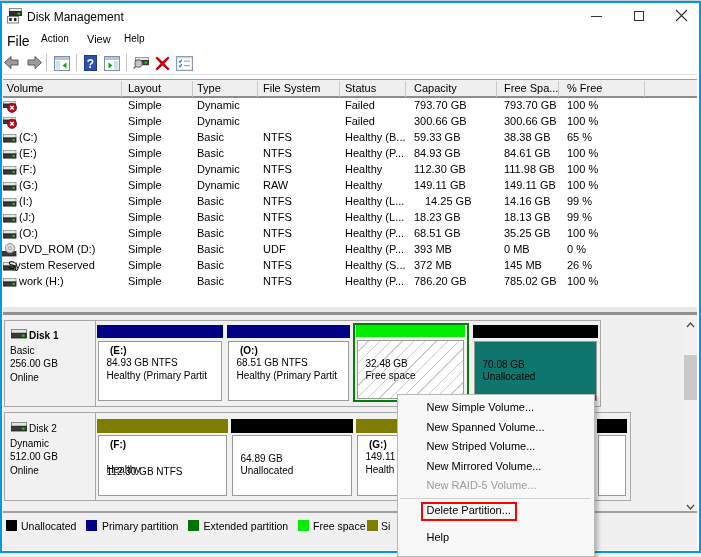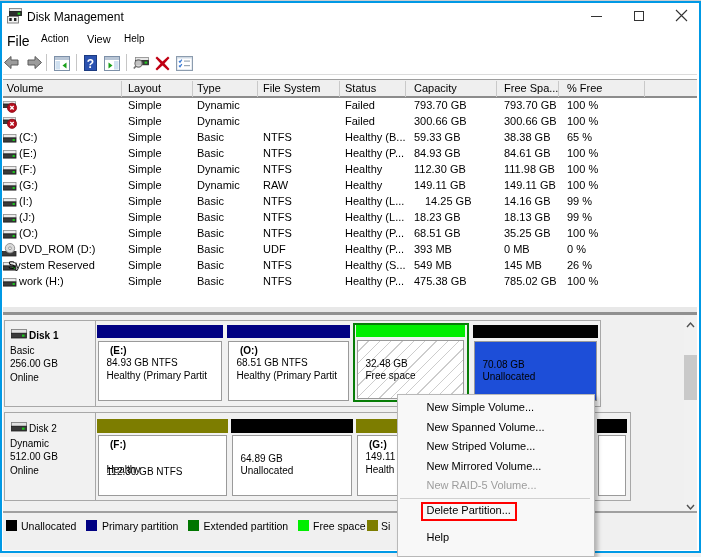--- a/index.html
+++ b/index.html
@@ -252,36 +252,36 @@
 <svg class="abs" style="left:3px;top:3.5px" width="14" height="9" viewBox="0 0 14 9">
 <rect x="0.5" y="0.5" width="12.5" height="3.4" fill="#ebebeb" stroke="#8a8a8a" stroke-width="0.8"></rect>
 <rect x="0.5" y="3.9" width="12.5" height="4.2" fill="#3a3a3a" stroke="#1d1d1d" stroke-width="0.8"></rect>
 <rect x="9.6" y="5" width="2.2" height="2" fill="#19c819"></rect>
 </svg>
 <span class="abs rtx" style="left:8px">System Reserved</span>
 <span class="abs rtx" style="left:128px">Simple</span>
 <span class="abs rtx" style="left:197px">Basic</span>
 <span class="abs rtx" style="left:263px">NTFS</span>
 <span class="abs rtx" style="left:345px">Healthy (S...</span>
-<span class="abs rtx" style="left:414px">549 MB</span>
+<span class="abs rtx" style="left:414px">372 MB</span>
 <span class="abs rtx" style="left:504px">145 MB</span>
 <span class="abs rtx" style="left:567px">26 %</span>
 </div>
 <div class="abs" style="top:274px;left:0;width:697px;height:16px">
 <svg class="abs" style="left:3px;top:3.5px" width="14" height="9" viewBox="0 0 14 9">
 <rect x="0.5" y="0.5" width="12.5" height="3.4" fill="#ebebeb" stroke="#8a8a8a" stroke-width="0.8"></rect>
 <rect x="0.5" y="3.9" width="12.5" height="4.2" fill="#3a3a3a" stroke="#1d1d1d" stroke-width="0.8"></rect>
 <rect x="9.6" y="5" width="2.2" height="2" fill="#19c819"></rect>
 </svg>
 <span class="abs rtx" style="left:19px">work (H:)</span>
 <span class="abs rtx" style="left:128px">Simple</span>
 <span class="abs rtx" style="left:197px">Basic</span>
 <span class="abs rtx" style="left:263px">NTFS</span>
 <span class="abs rtx" style="left:345px">Healthy (P...</span>
-<span class="abs rtx" style="left:414px">475.38 GB</span>
+<span class="abs rtx" style="left:414px">786.20 GB</span>
 <span class="abs rtx" style="left:504px">785.02 GB</span>
 <span class="abs rtx" style="left:567px">100 %</span>
 </div>
 
 <div class="abs" style="left:3px;top:307px;width:694px;height:5px;background:#e8e8e8"></div>
 <div class="abs" style="left:3px;top:312px;width:694px;height:3px;background:#909090"></div>
 <div class="abs" style="left:3px;top:315px;width:694px;height:196px;background:#f0f0f0"></div>
 
 <div class="abs" style="left:4px;top:320px;width:597px;height:87px;border:1px solid #a8a8a8;background:#f1f1f1"></div>
 <div class="abs" style="left:4px;top:320px;width:92px;height:87px;border:1px solid #a8a8a8">
@@ -307,21 +307,21 @@
 <div class="abs ctx" style="left:7.5px;top:15.3px">68.51 GB NTFS</div>
 <div class="abs ctx" style="left:7.5px;top:27.6px">Healthy (Primary Partit</div>
 </div>
 <div class="abs" style="left:352.5px;top:322.5px;width:116px;height:79.5px;border:2px solid #077d07"></div>
 <div class="abs" style="left:356px;top:325px;width:109px;height:12px;background:#00ee00"></div>
 <div class="abs" style="left:357px;top:340px;width:107px;height:59px;background:repeating-linear-gradient(135deg,#fff 0,#fff 7px,#cdcdcd 7px,#cdcdcd 8px);border:1px solid #9a9a9a;overflow:hidden">
 <div class="abs ctx" style="left:7.5px;top:17px">32.48 GB</div>
 <div class="abs ctx" style="left:7.5px;top:29.3px">Free space</div>
 </div>
 <div class="abs" style="left:473px;top:325px;width:125px;height:13px;background:#000000"></div>
-<div class="abs" style="left:474px;top:341px;width:123px;height:60px;background:#1d4ed8;border:1px solid #9a9a9a;overflow:hidden">
+<div class="abs" style="left:474px;top:341px;width:123px;height:60px;background:#0f766e;border:1px solid #9a9a9a;overflow:hidden">
 <div class="abs ctx" style="left:7.5px;top:17px">70.08 GB</div>
 <div class="abs ctx" style="left:7.5px;top:29.3px">Unallocated</div>
 </div>
 
 <div class="abs" style="left:4px;top:412px;width:627px;height:89px;border:1px solid #a8a8a8;background:#f1f1f1"></div>
 <div class="abs" style="left:4px;top:412px;width:92px;height:89px;border:1px solid #a8a8a8">
 <svg class="abs" style="left:6px;top:9px" width="16" height="10" viewBox="0 0 16 10">
 <rect x="0.5" y="0.5" width="15" height="4" fill="#e2e2e2" stroke="#777" stroke-width="0.8"></rect>
 <rect x="0.5" y="4.2" width="15" height="4.8" fill="#3a3a3a" stroke="#1d1d1d" stroke-width="0.8"></rect>
 <rect x="11" y="5.6" width="2.6" height="2.1" fill="#19c819"></rect>

